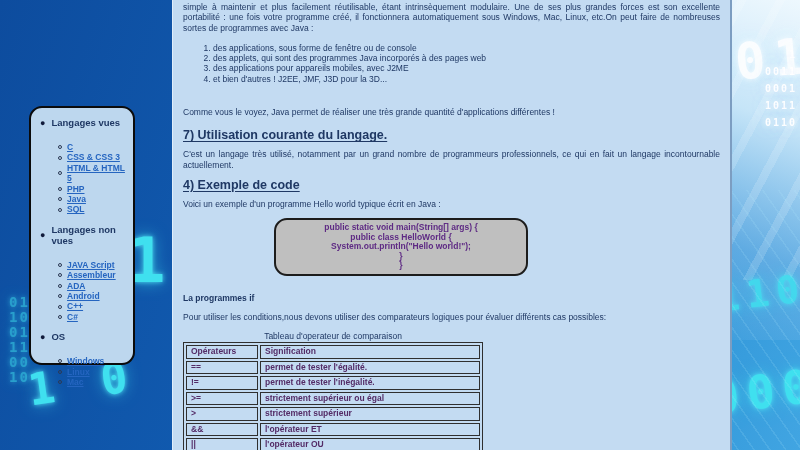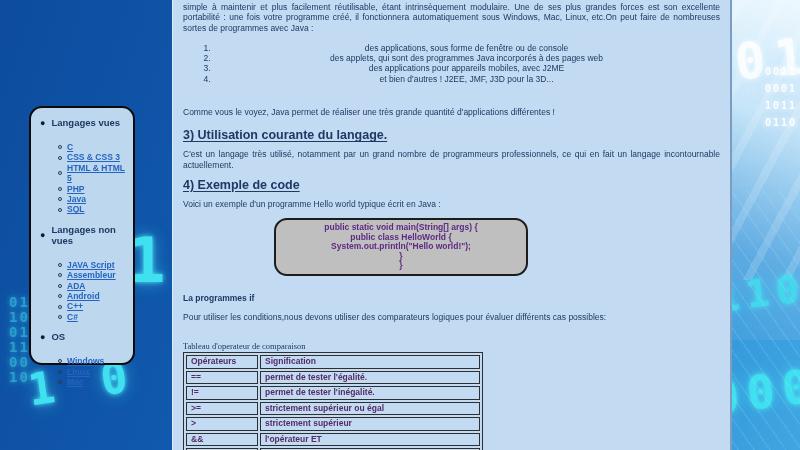--- a/index.html
+++ b/index.html
@@ -63,37 +63,37 @@
   .panel {
     position: absolute; left: 172px; top: 0; width: 560px; height: 450px; z-index: 2;
     background: #c3dbf2; color: #1f3864;
     border-right: 2px solid rgba(55,95,145,0.5);
     border-left: 1px solid rgba(235,245,255,0.7);
     padding: 2px 10px 0 10px;
   }
   .panel p { font-size: 8.5px; line-height: 10.3px; text-align: justify; color: #1f3864; }
   .p-summary { margin-top: 23px; }
   .panel ol { margin: 10px 0 0 0; padding-left: 30px; }
-  .panel ol li { font-size: 8.5px; line-height: 10.3px; color: #1f3864; text-align: center; }
+  .panel ol li { font-size: 8.5px; line-height: 10.3px; color: #1f3864; }
   .panel ol li::marker { color: #1f3864; }
   h2.sec {
     font-size: 12.5px; font-weight: bold; color: #1f3864;
     text-decoration: underline; text-underline-offset: 2px; margin-top: 11px;
   }
   h2.sec4 { margin-top: 8px; }
   .p-after-h { margin-top: 7px; }
   .codebox {
     margin: 9px 0 0 91px; width: 254px;
     background: #bfbfbf; border: 2.5px solid #1c1c1c; border-radius: 13px;
     padding: 3px 8px; text-align: center;
   }
   .codebox .cline { font-size: 8.5px; line-height: 9.5px; font-weight: 600; color: #5e2a84; }
   .p-cond { margin-top: 17px; font-weight: bold; }
   .p-comp { margin-top: 9px; }
-  .tbl-caption { margin-top: 19px; width: 300px; font-size: 8.5px; color: #1f3864; font-family: Liberation Serif, serif; }
+  .tbl-caption { margin-top: 9px; width: 300px; text-align: center; font-size: 8.5px; color: #1f3864; }
   table.ops {
     margin-top: 1px; width: 300px;
     border-collapse: separate; border-spacing: 2px;
     border: 1px solid #2f2f2f;
   }
   table.ops td {
     border: 1px solid #2f2f2f; padding: 1px 4px;
     font-size: 8.5px; line-height: 9.5px; font-weight: bold; color: #532b66;
   }
   table.ops td.c1 { width: 72px; }
@@ -219,21 +219,21 @@
 
   <ol>
     <li>des applications, sous forme de fenêtre ou de console</li>
     <li>des applets, qui sont des programmes Java incorporés à des pages web</li>
     <li>des applications pour appareils mobiles, avec J2ME</li>
     <li>et bien d'autres ! J2EE, JMF, J3D pour la 3D...</li>
   </ol>
 
   <p class="p-summary">Comme vous le voyez, Java permet de réaliser une très grande quantité d'applications différentes !</p>
 
-  <h2 class="sec">3) Utilisation courante du langage.</h2>
+  <h2 class="sec">7) Utilisation courante du langage.</h2>
   <p class="p-after-h">C'est un langage très utilisé, notamment par un grand nombre de programmeurs professionnels, ce qui en fait un langage incontournable actuellement.</p>
 
   <h2 class="sec sec4">4) Exemple de code</h2>
   <p class="p-after-h">Voici un exemple d'un programme Hello world typique écrit en Java :</p>
 
   <div class="codebox">
     <div class="cline">public static void main(String[] args) {</div>
     <div class="cline">public class HelloWorld {</div>
     <div class="cline">System.out.println("Hello world!");</div>
     <div class="cline">}</div>

